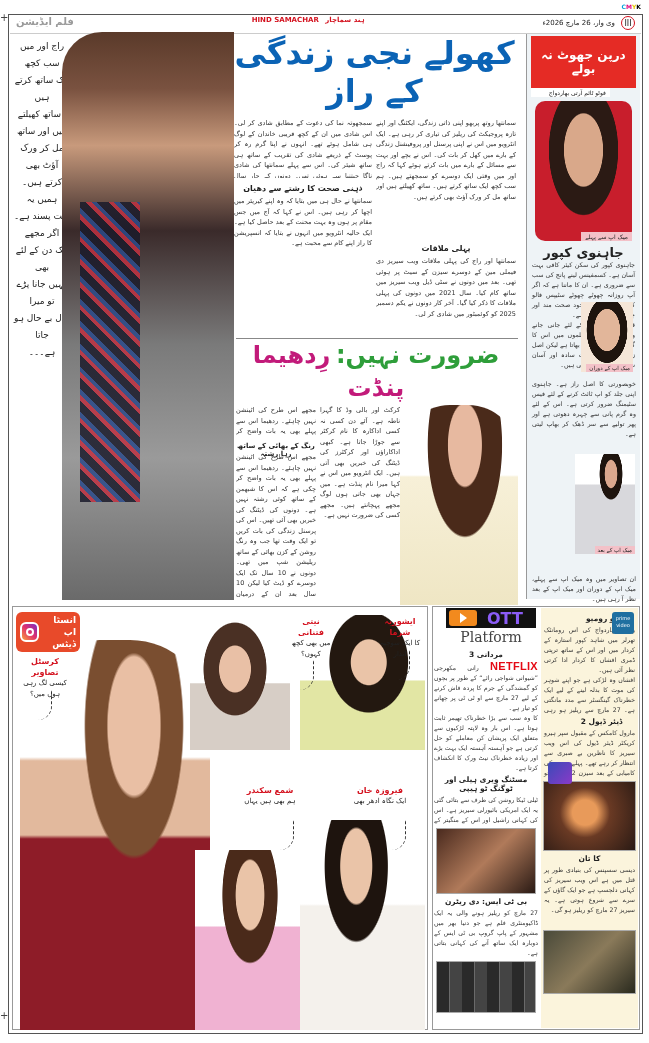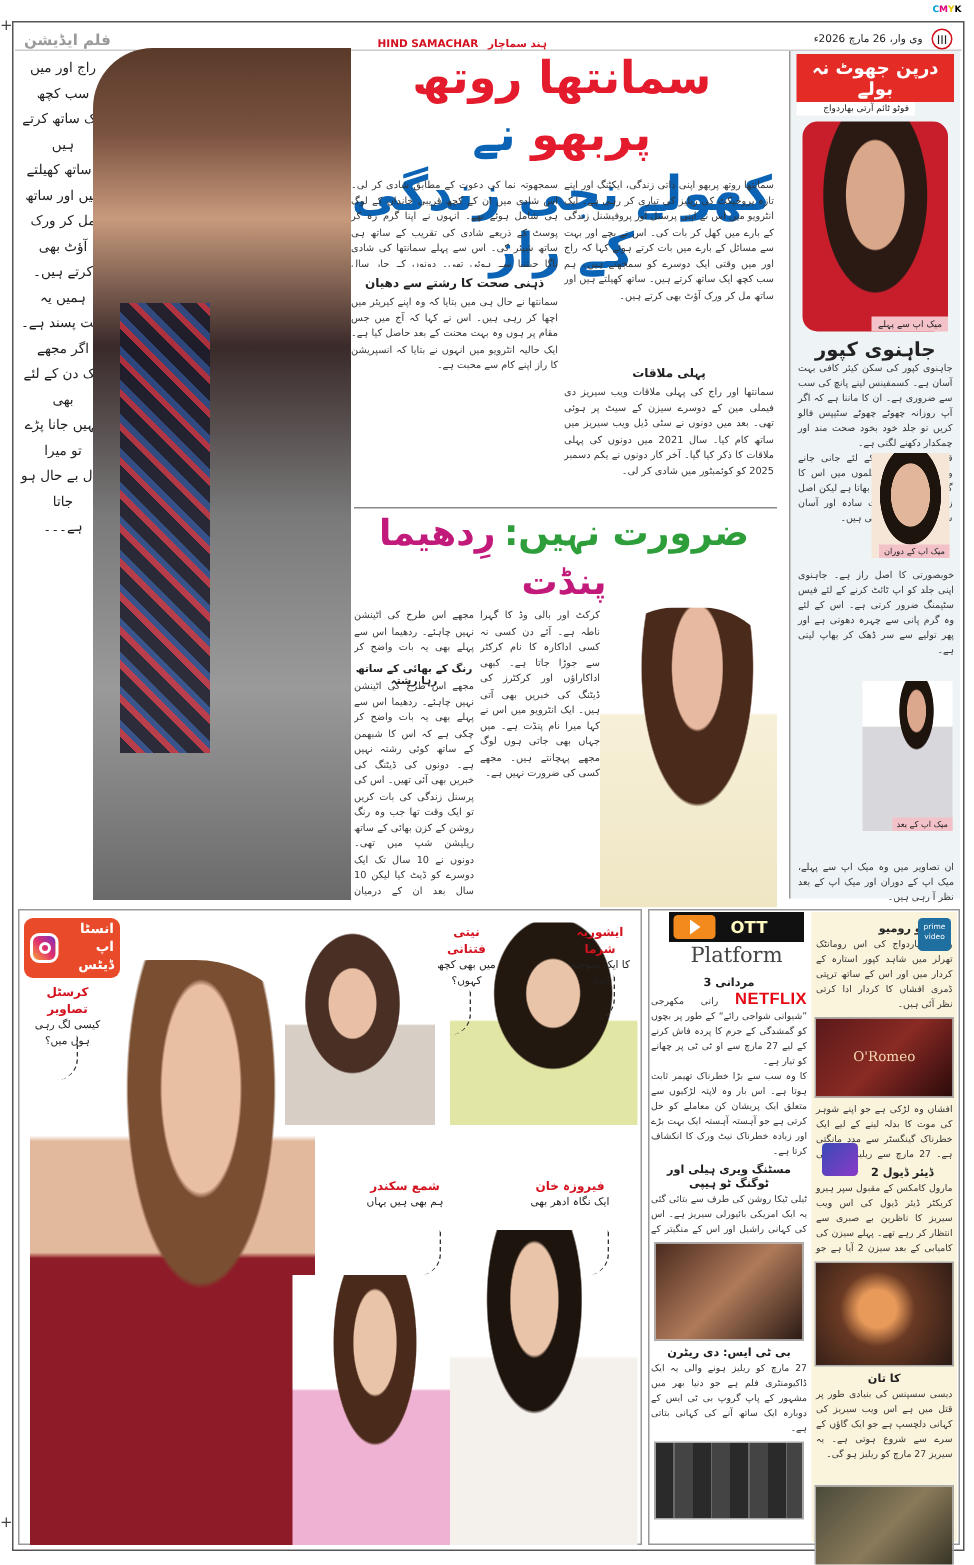--- a/index.html
+++ b/index.html
@@ -2,21 +2,21 @@
 <html><head>
 <meta charset="utf-8">
 <style>
 *{box-sizing:border-box;margin:0;padding:0}
 body{width:649px;height:1043px;background:#fff;font-family:"DejaVu Sans",sans-serif;position:relative;overflow:hidden;color:#222}
 .cmyk{position:absolute;top:3px;right:8px;font-size:6px;font-weight:bold}
 .cmyk .c{color:#00a0d8}.cmyk .m{color:#e0007a}.cmyk .y{color:#e8c800}.cmyk .k{color:#000}
 .crosshair{position:absolute;left:0;top:12px;font-size:10px;color:#444}
 .crosshair2{position:absolute;left:0;top:1010px;font-size:10px;color:#444}
 .frame{position:absolute;left:8px;top:14px;width:635px;height:1020px;border:1px solid #555}
-.header{position:absolute;left:10px;top:16px;width:631px;height:18px;display:flex;align-items:flex-end;justify-content:space-between;padding:0 6px;border-bottom:1px solid #ccc}
+.header{position:absolute;left:10px;top:16px;width:631px;height:18px;display:flex;align-items:flex-start;justify-content:space-between;padding:0 6px;border-bottom:1px solid #ccc}
 .brand-left{font-size:10px;color:#9a9a9a;font-weight:bold;direction:rtl}
 .brand-center{font-size:7px;color:#d4121f;font-weight:bold}
 .brand-center .urdu{margin-left:4px}
 .hdr-right{display:flex;align-items:center;gap:6px;font-size:7px}
 .page-num{width:14px;height:14px;border:1.5px solid #d4121f;border-radius:50%;display:flex;align-items:center;justify-content:center;font-size:8px;font-weight:normal}
 
 
 .quote-col{position:absolute;left:12px;top:38px;width:60px;height:190px;direction:rtl;text-align:center;font-size:9px;line-height:17px;color:#222}
 
 .hero{position:absolute;left:62px;top:32px;width:172px;height:568px;background:linear-gradient(180deg,#5a3a2a 0%,#7a5240 10%,#c89a7c 20%,#3a2a2a 35%,#7a7a7a 55%,#9a9a9a 75%,#6a6a6a 100%);border-radius:40px 0 0 0}
@@ -33,21 +33,21 @@
 .divider-h{position:absolute;height:1px;background:#888}
 
 
 .headline2{position:absolute;left:236px;top:340px;width:280px;text-align:center;direction:rtl;font-weight:bold;line-height:30px}
 .headline2 .g{color:#2e9e3a;font-size:24px}
 .headline2 .m{color:#c21a7a;font-size:24px}
 .rashmi{position:absolute;left:400px;top:405px;width:118px;height:200px;background:radial-gradient(ellipse at 55% 20%,#e7b9a0 0 18%,#4a2a1a 19% 40%,transparent 41%),linear-gradient(180deg,#fff 0,#fff 35%,#f7f0d8 36%,#efe6c4 100%);border-radius:50px 50px 0 0}
 
 
 .sidebar{position:absolute;left:526px;top:34px;width:114px;height:565px;background:#eef3f6;border-left:1px solid #999}
-.sb-title{background:#e52b25;color:#fff;font-weight:bold;font-size:12px;text-align:center;direction:rtl;padding:2px 0;margin:2px 4px 0}
+.sb-title{background:#e52b25;color:#fff;font-weight:bold;font-size:12px;text-align:center;direction:rtl;padding:12px 0;margin:2px 4px 0}
 .sb-byline{background:#fff;font-size:6px;text-align:right;direction:rtl;padding:1px 4px;margin:0 30px 0 4px;width:auto}
 .sb-photo1{margin:4px 8px;height:140px;background:radial-gradient(ellipse at 50% 35%,#d9a88a 0 28%,#2b1a14 29% 50%,#c81e2c 51% 100%);border-radius:10px;position:relative}
 .sb-photo1 .cap{position:absolute;right:0;bottom:0;background:#f3c1c8;font-size:6px;padding:1px 4px;direction:rtl}
 .sb-name{text-align:center;font-weight:bold;font-size:13px;direction:rtl;margin-top:2px}
 .sb-text{direction:rtl;text-align:justify;font-size:6.3px;line-height:10px;padding:0 5px;color:#333}
 .sb-photo2{position:absolute;left:6px;top:270px;width:52px;height:70px;background:radial-gradient(ellipse at 50% 40%,#e2b69a 0 35%,#1e140e 36% 55%,#f5e6d8 56%);}
 .sb-photo2 .cap{position:absolute;right:0;bottom:0;background:#f3c1c8;font-size:5.5px;padding:1px 3px;direction:rtl}
 .sb-photo3{position:absolute;left:4px;top:455px;width:60px;height:100px;background:radial-gradient(ellipse at 60% 20%,#dba88e 0 12%,#1e140e 13% 22%,transparent 23%),linear-gradient(180deg,#fff 0 30%,#d8d8dc 31% 100%)}
 .sb-photo3 .cap{position:absolute;right:0;bottom:0;background:#f3c1c8;font-size:5.5px;padding:1px 3px;direction:rtl}
 
@@ -65,21 +65,21 @@
 .p-aishwarya{position:absolute;left:300px;top:615px;width:125px;height:135px;background:radial-gradient(ellipse at 55% 35%,#eac4a8 0 18%,#231810 19% 40%,transparent 41%),linear-gradient(180deg,#fff 0 48%,#e2e6a4 49%)}
 .p-shama{position:absolute;left:195px;top:850px;width:110px;height:180px;background:radial-gradient(ellipse at 50% 25%,#eac4a8 0 18%,#4a2a1a 19% 35%,transparent 36%),linear-gradient(180deg,#fff 0 42%,#f0b2d2 43%)}
 .p-feroza{position:absolute;left:300px;top:820px;width:125px;height:210px;background:radial-gradient(ellipse at 45% 22%,#eac4a8 0 16%,#1e140e 17% 32%,transparent 33%),linear-gradient(180deg,#fff 0 40%,#f4f1ec 41%)}
 
 
 .ott-box{position:absolute;left:432px;top:606px;width:208px;height:424px;border:1px solid #999}
 .ott-logo{position:absolute;left:446px;top:608px;width:90px;height:38px;}
 .ott-top{background:#111;height:20px;display:flex;align-items:center;padding-left:3px;gap:10px}
 .ott-play{width:28px;height:16px;background:#f28a1e;border-radius:3px;display:flex;align-items:center;justify-content:center}
 .ott-play::after{content:"";border-left:7px solid #fff;border-top:5px solid transparent;border-bottom:5px solid transparent}
-.ott-word{color:#fef9c3;font-weight:bold;font-size:11px}
+.ott-word{color:#8b5cf6;font-weight:bold;font-size:16px}
 .ott-platform{font-family:"DejaVu Serif",serif;font-size:14px;color:#444;text-align:center;line-height:18px}
 .ott-left{position:absolute;left:434px;top:648px;width:104px;direction:rtl}
 .ott-right{position:absolute;left:541px;top:608px;width:97px;height:420px;background:#fbf4dc;direction:rtl}
 .show-title{font-weight:bold;font-size:7.5px;text-align:center;direction:rtl;margin:2px 0}
 .netflix{color:#e50914;font-weight:bold;font-size:11px;font-family:"Liberation Sans",sans-serif;letter-spacing:.3px}
 .small-text{font-size:6.2px;line-height:10px;text-align:justify;color:#333}
 .ph{border:1px solid #aaa;margin:3px 2px}
 .ph-mardaani{height:62px;background:linear-gradient(135deg,#cdbfb1,#5e4a3c);position:relative}
 .ph-mardaani span{position:absolute;left:4px;bottom:8px;color:#fff;font-weight:bold;font-size:10px;font-family:"Liberation Sans",sans-serif}
 .ph-tech{height:66px;background:linear-gradient(135deg,#4a2a1e,#b07a5a,#2a1a14)}
@@ -121,21 +121,20 @@
   <div>کہیں جانا پڑے تو میرا</div>
   <div>حال بے حال ہو جاتا</div>
   <div>ہے۔۔۔</div>
 </div>
 
 <div class="hero">
     <div class="jacket"></div>
   </div>
 
 <div class="headline">
-  <div class="l1"><span class="red">سمانتھا روتھ پربھو</span> <span class="blue">نے</span></div>
   <div class="l2">کھولے نجی زندگی کے راز</div>
 </div>
 
 <div class="article-text" style="left:376px;top:118px;width:140px;height:90px">سمانتھا روتھ پربھو اپنی ذاتی زندگی، ایکٹنگ اور اپنے تازہ پروجیکٹ کی ریلیز کی تیاری کر رہی ہے۔ ایک انٹرویو میں اس نے اپنی پرسنل اور پروفیشنل زندگی کے بارے میں کھل کر بات کی۔ اس نے بچے اور بہت سے مسائل کے بارے میں بات کرتے ہوئے کہا کہ راج اور میں وقتی ایک دوسرے کو سمجھتے ہیں۔ ہم سب کچھ ایک ساتھ کرتے ہیں۔ ساتھ کھیلتے ہیں اور ساتھ مل کر ورک آؤٹ بھی کرتے ہیں۔</div>
 <div class="article-text" style="left:234px;top:118px;width:138px;height:60px">سمجھوتہ نما کی دعوت کے مطابق شادی کر لی۔ اس شادی میں ان کے کچھ قریبی خاندان کے لوگ ہی شامل ہوئے تھے۔ انہوں نے اپنا گرم رہ کر پوسٹ کے ذریعے شادی کی تقریب کے ساتھ ہی ساتھ شیئر کی۔ اس سے پہلے سمانتھا کی شادی ناگا چیتنیا سے ہوئی تھی۔ دونوں کے چار سال 2021 میں دونوں الگ ہو گئے تھے۔ 2015 میں شادی کی تھی اور 2022 میں الگ ہو گئے۔</div>
 <div class="subhead" style="position:absolute;left:234px;top:182px;width:138px;direction:rtl">ذہنی صحت کا رشتے سے دھیان</div>
 <div class="article-text" style="left:234px;top:196px;width:138px;height:140px">سمانتھا نے حال ہی میں بتایا کہ وہ اپنے کیریئر میں اچھا کر رہی ہیں۔ اس نے کہا کہ آج میں جس مقام پر ہوں وہ بہت محنت کے بعد حاصل کیا ہے۔ ایک حالیہ انٹرویو میں انہوں نے بتایا کہ انسپریشن کا راز اپنے کام سے محبت ہے۔</div>
 <div class="subhead" style="position:absolute;left:376px;top:242px;width:140px;direction:rtl">پہلی ملاقات</div>
 <div class="article-text" style="left:376px;top:256px;width:140px;height:80px">سمانتھا اور راج کی پہلی ملاقات ویب سیریز دی فیملی مین کے دوسرے سیزن کے سیٹ پر ہوئی تھی۔ بعد میں دونوں نے سٹی ڈیل ویب سیریز میں ساتھ کام کیا۔ سال 2021 میں دونوں کی پہلی ملاقات کا ذکر کیا گیا۔ آخر کار دونوں نے یکم دسمبر 2025 کو کوئمبٹور میں شادی کر لی۔</div>
 <div class="divider-h" style="left:236px;top:338px;width:282px"></div>
@@ -226,23 +225,20 @@
   <div class="small-text" style="height:30px;overflow:hidden">ٹیلی ٹیکا روشن کی طرف سے بتائی گئی یہ ایک امریکی بائیورلی سیریز ہے۔ اس کی کہانی راشیل اور اس کے منگیتر کے ارد گرد گھومتی ہے۔</div>
   <div class="ph ph-tech"></div>
   <div class="show-title">بی ٹی ایس: دی ریٹرن</div>
   <div class="small-text" style="height:50px;overflow:hidden">27 مارچ کو ریلیز ہونے والی یہ ایک ڈاکیومنٹری فلم ہے جو دنیا بھر میں مشہور کے پاپ گروپ بی ٹی ایس کے دوبارہ ایک ساتھ آنے کی کہانی بتاتی ہے۔</div>
   <div class="ph ph-bts"></div>
 </div>
 
 <div class="ott-right">
   <div class="show-title" style="margin-top:6px;padding-left:24px">او رومیو</div>
   <div class="small-text" style="padding:0 3px;height:50px;overflow:hidden">وشال بھاردواج کی اس رومانٹک تھرلر میں شاہد کپور استارہ کے کردار میں اور اس کے ساتھ ترپتی ڈمری افشاں کا کردار ادا کرتی نظر آئی ہیں۔</div>
-  <div class="ph ph-romeo">
-      <span>O'Romeo</span>
-    </div>
   <div class="small-text" style="padding:0 3px;height:40px;overflow:hidden">افشاں وہ لڑکی ہے جو اپنے شوہر کی موت کا بدلہ لینے کے لیے ایک خطرناک گینگسٹر سے مدد مانگتی ہے۔ 27 مارچ سے ریلیز ہو رہی ہے۔</div>
   <div class="show-title" style="padding-left:24px">ڈیئر ڈیول 2</div>
   <div class="small-text" style="padding:0 3px;height:50px;overflow:hidden">مارول کامکس کے مقبول سپر ہیرو کریکٹر ڈیئر ڈیول کی اس ویب سیریز کا ناظرین بے صبری سے انتظار کر رہے تھے۔ پہلے سیزن کی کامیابی کے بعد سیزن 2 آیا ہے جو 24 مارچ سے سٹریم ہو گیا ہے۔</div>
   <div class="ph ph-dd"></div>
   <div class="show-title">کا تان</div>
   <div class="small-text" style="padding:0 3px;height:62px;overflow:hidden">دیسی سسپنس کی بنیادی طور پر قتل میں ہے اس ویب سیریز کی کہانی دلچسپ ہے جو ایک گاؤں کے سرے سے شروع ہوتی ہے۔ یہ سیریز 27 مارچ کو ریلیز ہو گی۔</div>
   <div class="ph ph-kaan"></div>
 </div>
 <div class="prime-icon">prime<br>video</div>
 <div class="hotstar-icon"></div>

